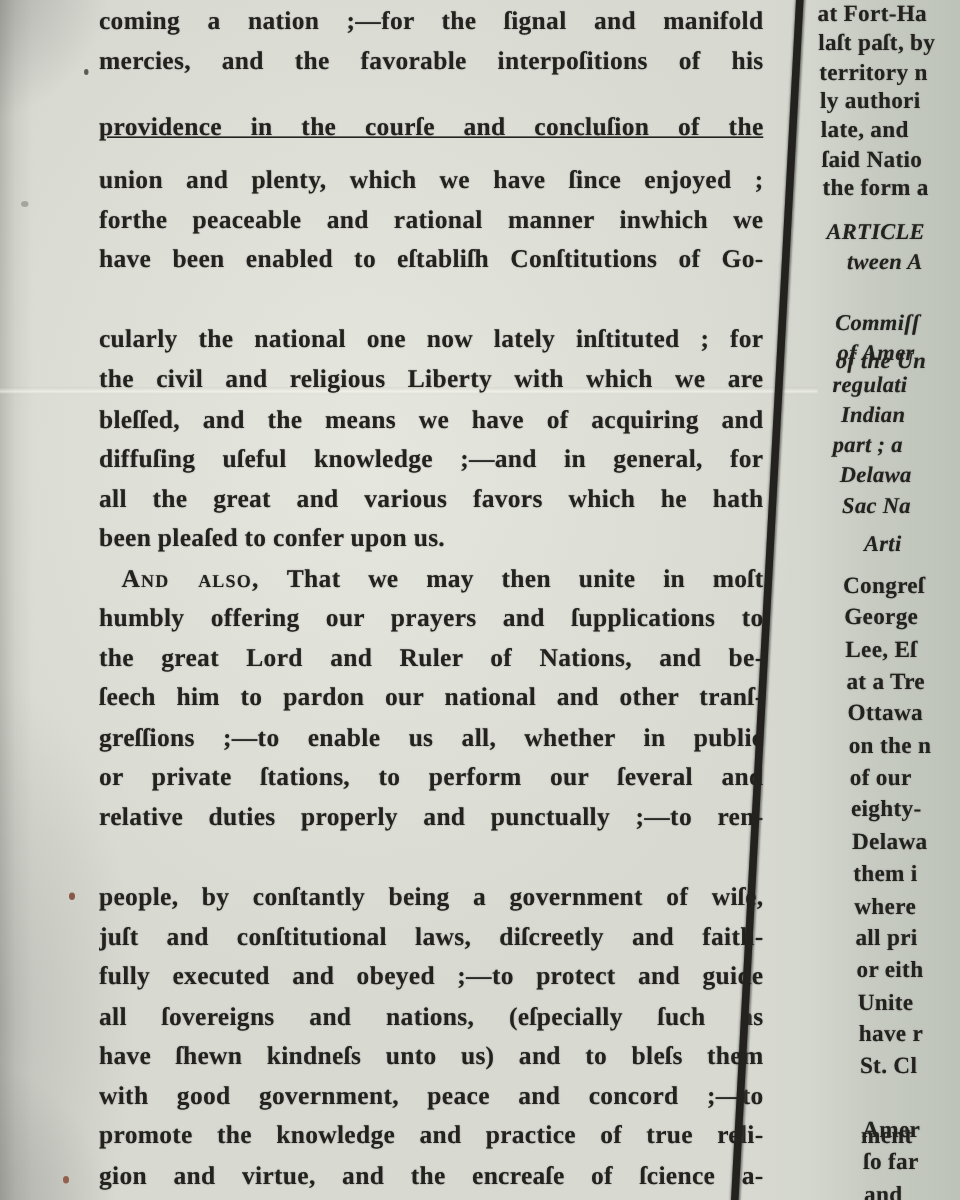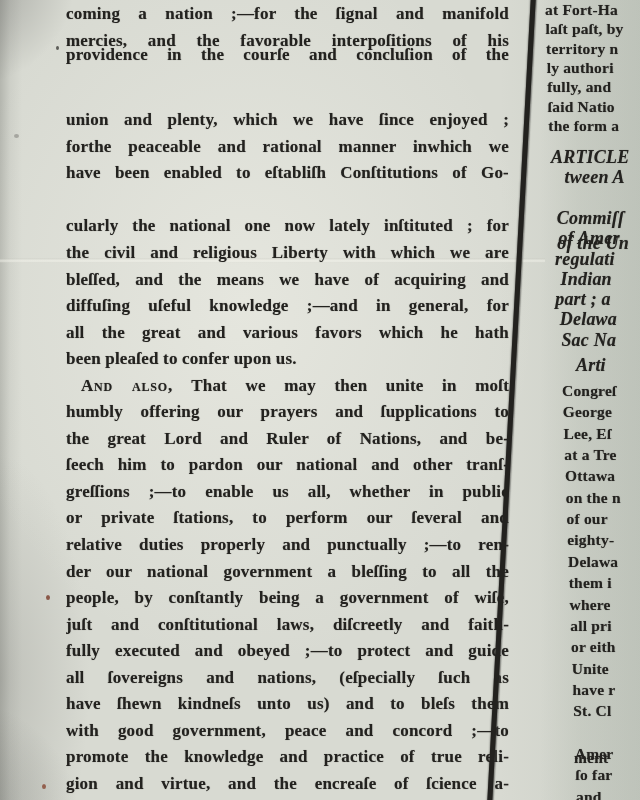--- a/index.html
+++ b/index.html
@@ -53,21 +53,21 @@
   .lline.indent{text-indent:15px;}
   .smallcaps{font-variant:small-caps;letter-spacing:0.8px;}
 
   .rline{
     position:absolute;
     font-size:15.5px;font-weight:bold;
     white-space:nowrap;
     letter-spacing:0.2px;
     text-shadow:0 0 1px rgba(35,34,31,0.45);
   }
-  .rline.italic{font-style:italic;font-size:18px;}
+  .rline.italic{font-style:italic;font-size:15px;}
 
   .divider{
     position:absolute;
     left:531px;top:-6px;
     width:4.5px;height:815px;
     background:#23221f;
     transform:rotate(3.1deg);
     transform-origin:top left;
     box-shadow:0 0 2px rgba(30,30,28,0.85), 1.5px 0 1px rgba(90,90,85,0.35);
     border-radius:2px;
@@ -78,56 +78,55 @@
 
 <div class="page">
   <div class="tone tone-vignette"></div>
   <div class="tone tone-corners"></div>
   <div class="tone tone-right"></div>
   <div class="crease"></div>
 
   <div class="lcol" id="left-col">
       <div class="lline" style="top: 4px;">coming a nation ;—for the ſignal and manifold</div>
       <div class="lline" style="top: 30.55px;">mercies, and the favorable interpoſitions of his</div>
-      <div class="lline" style="top: 45px;">providence in the courſe and concluſion of the</div>
+      <div class="lline" style="top: 75px; text-decoration: underline;">providence in the courſe and concluſion of the</div>
       <div class="lline" style="top: 110.2px;">union and plenty, which we have ſince enjoyed ;</div>
       <div class="lline" style="top: 136.75px;">forthe peaceable and rational manner inwhich we</div>
       <div class="lline" style="top: 163.3px;">have been enabled to eſtabliſh Conſtitutions of Go-</div>
       <div class="lline" style="top: 216.4px;">cularly the national one now lately inſtituted ; for</div>
       <div class="lline" style="top: 242.95px;">the civil and religious Liberty with which we are</div>
       <div class="lline" style="top: 269.5px;">bleſſed, and the means we have of acquiring and</div>
       <div class="lline" style="top: 296.05px;">diffuſing uſeful knowledge ;—and in general, for</div>
       <div class="lline para-end" style="top: 349.15px;">been pleaſed to confer upon us.</div>
       <div class="lline" style="top: 322.6px;">all the great and various favors which he hath</div>
       <div class="lline indent" style="top: 375.7px;"><span class="smallcaps">And also,</span> That we may then unite in moſt</div>
       <div class="lline" style="top: 402.25px;">humbly offering our prayers and ſupplications to</div>
       <div class="lline" style="top: 428.8px;">the great Lord and Ruler of Nations, and be-</div>
       <div class="lline" style="top: 455.35px;">ſeech him to pardon our national and other tranſ-</div>
       <div class="lline" style="top: 481.9px;">greſſions ;—to enable us all, whether in public</div>
       <div class="lline" style="top: 508.45px;">or private ſtations, to perform our ſeveral and</div>
       <div class="lline" style="top: 535px;">relative duties properly and punctually ;—to ren-</div>
-      <div class="lline" style="top: 561.55px;">der our national government a bleſſing to all the</div>
       <div class="lline" style="top: 588.1px;">people, by conſtantly being a government of wiſe,</div>
       <div class="lline" style="top: 614.65px;">juſt and conſtitutional laws, diſcreetly and faith-</div>
       <div class="lline" style="top: 641.2px;">fully executed and obeyed ;—to protect and guide</div>
       <div class="lline" style="top: 667.75px;">all ſovereigns and nations, (eſpecially ſuch as</div>
       <div class="lline" style="top: 694.3px;">have ſhewn kindneſs unto us) and to bleſs them</div>
       <div class="lline" style="top: 720.85px;">with good government, peace and concord ;—to</div>
       <div class="lline" style="top: 747.4px;">promote the knowledge and practice of true reli-</div>
       <div class="lline" style="top: 773.95px;">gion and virtue, and the encreaſe of ſcience a-</div>
     </div>
 
   <div class="divider"></div>
 
   <div class="rcol" id="right-col">
       <div class="rline" style="top: 1px; left: 545px;">at Fort-Ha</div>
       <div class="rline" style="top: 20.3px; left: 545.55px;">laſt paſt, by</div>
       <div class="rline" style="top: 39.6px; left: 546.1px;">territory n</div>
       <div class="rline" style="top: 58.9px; left: 546.65px;">ly authori</div>
-      <div class="rline" style="top: 78.2px; left: 547.2px;">fully, and</div>
+      <div class="rline" style="top: 78.2px; left: 547.2px;">late, and</div>
       <div class="rline" style="top: 97.5px; left: 547.75px;">ſaid Natio</div>
       <div class="rline" style="top: 116.8px; left: 548.3px;">the form a</div>
       <div class="rline italic" style="top: 147px; left: 551px;">ARTICLE</div>
       <div class="rline italic" style="top: 167.3px; left: 564.6px;">tween A</div>
       <div class="rline italic" style="top: 187.6px; left: 557.2px; margin-top: 45px;">of the Un</div>
       <div class="rline italic" style="top: 207.9px; left: 556.8px; text-align: right;">Commiſſ</div>
       <div class="rline italic" style="top: 228.2px; left: 558.4px;">of Amer</div>
       <div class="rline italic" style="top: 248.5px; left: 555px;">regulati</div>
       <div class="rline italic" style="top: 268.8px; left: 560.6px;">Indian</div>
       <div class="rline italic" style="top: 289.1px; left: 555.2px;">part ; a</div>

